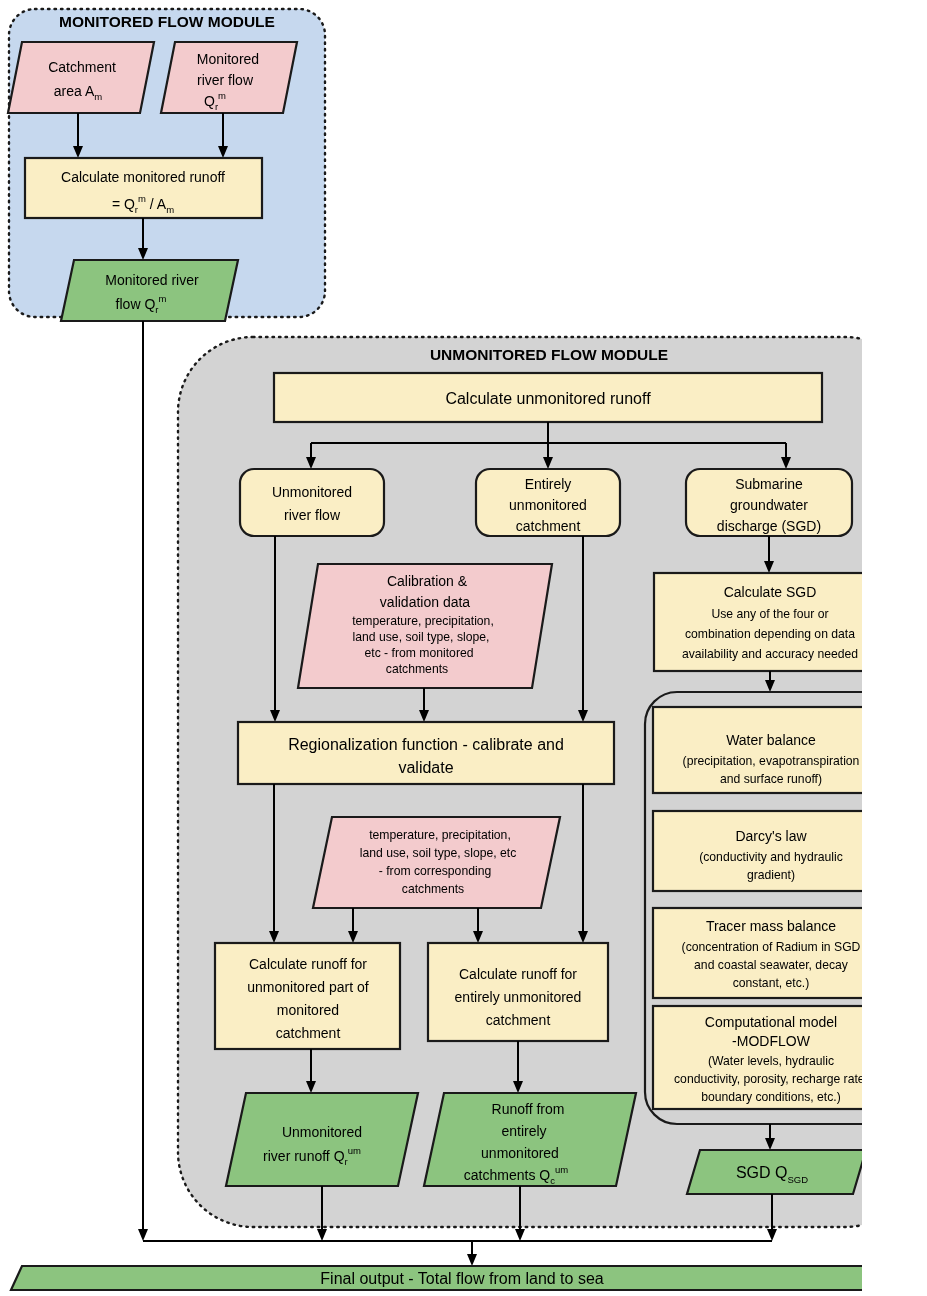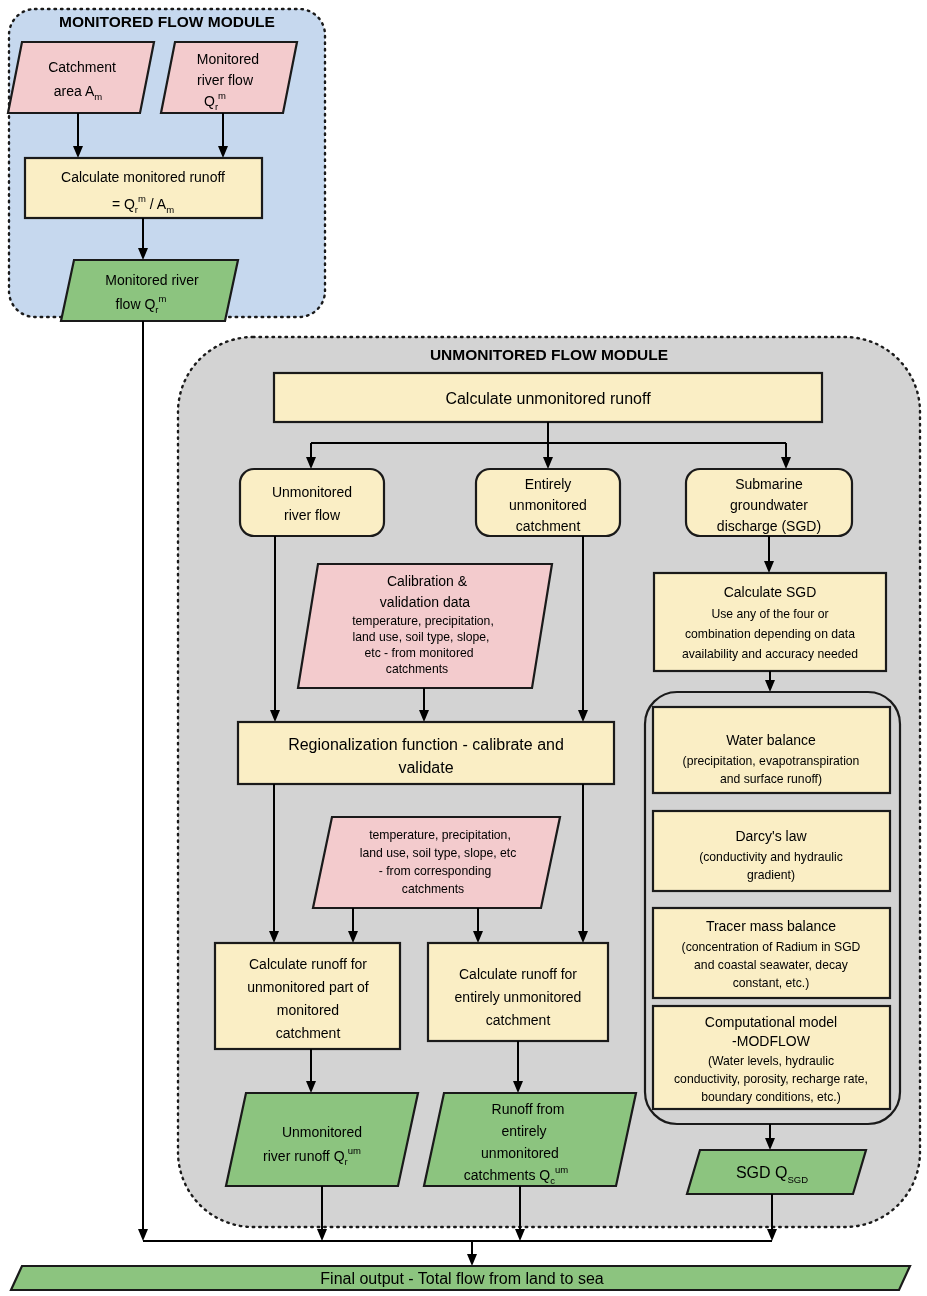--- a/index.html
+++ b/index.html
@@ -1,17 +1,17 @@
 <!DOCTYPE html>
 <html><head>
 <meta charset="utf-8">
 <style>
   html,body{margin:0;padding:0;background:#ffffff;}
   body{font-family:"Liberation Sans", sans-serif;}
-  #stage{position:relative;width:927px;height:1296px;background:#fff;overflow:hidden;}
+  #stage{position:relative;width:862px;height:1296px;background:#fff;overflow:hidden;}
   svg{position:absolute;top:0;left:0;width:927px;height:1296px;}
   text{font-family:"Liberation Sans", sans-serif;fill:#000;}
   .ttl{font-size:15.5px;font-weight:bold;}
   .t16{font-size:16px;}
   .t14{font-size:14px;}
   .t12{font-size:12.2px;}
   .sub{font-size:9.5px;}
   .sup{font-size:9.5px;}
   .shape{stroke:#1a1a1a;stroke-width:2.2;}
   .inner-ct{fill:none;stroke:#1a1a1a;stroke-width:2.2;}

